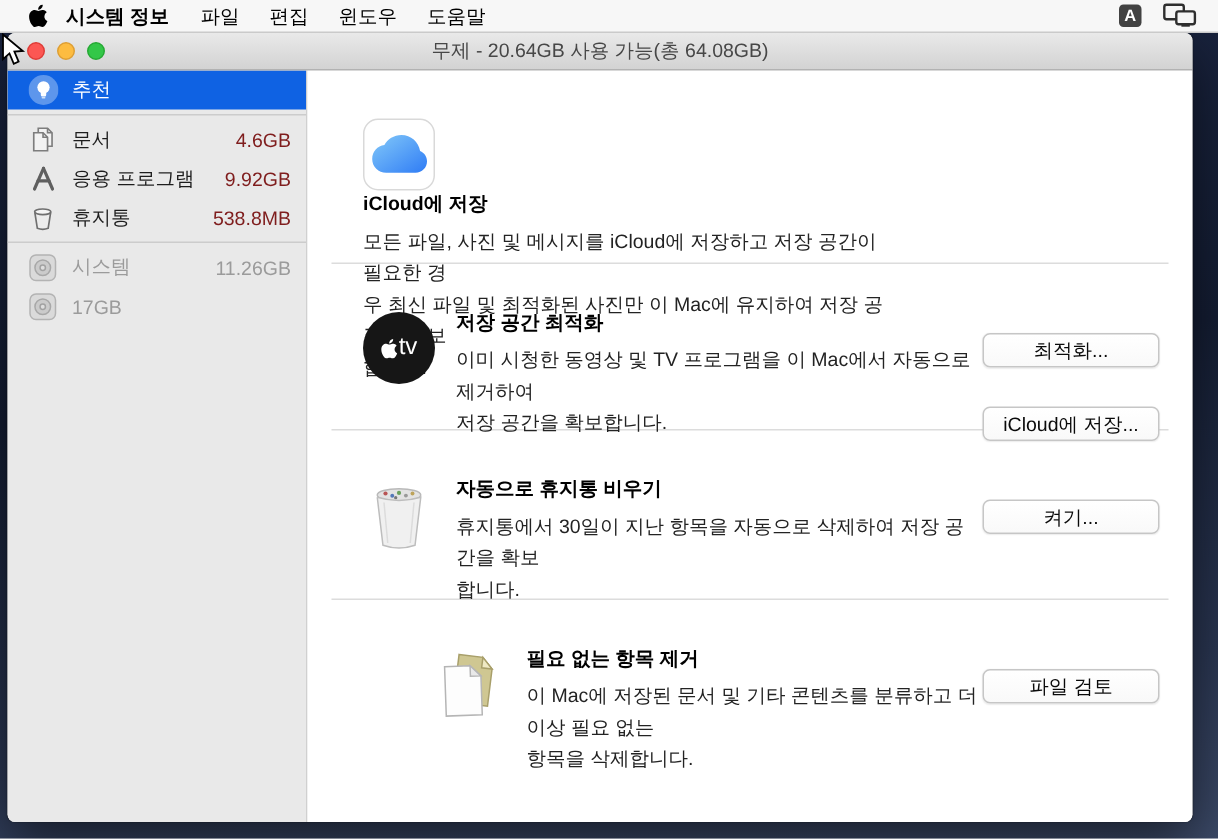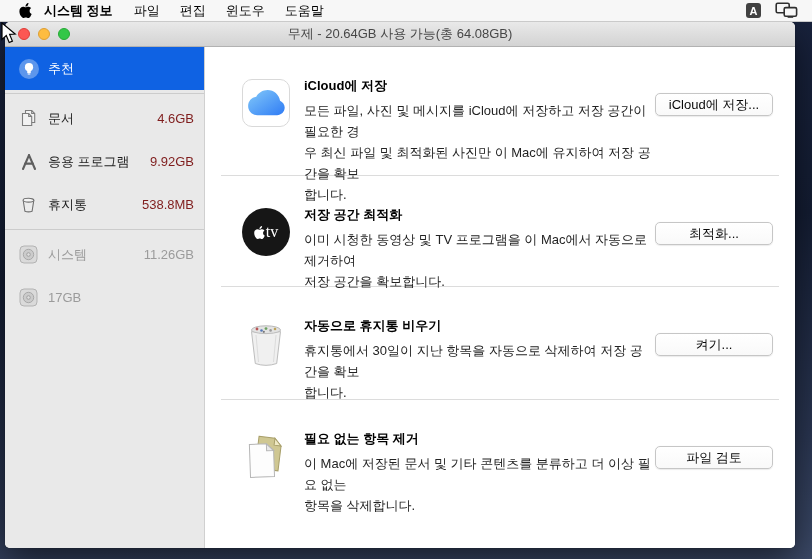--- a/index.html
+++ b/index.html
@@ -49,38 +49,38 @@
     position:absolute; left:0; right:0; text-align:center;
     color:#474747; font-size:13px; pointer-events:none;
   }
   .window-body { flex:1; display:flex; min-height:0; }
   
   .sidebar {
     width:200px; flex:0 0 200px; background:#e9e9e9;
     border-right:1px solid #d0d0d0; padding-top:0;
   }
   .side-row {
-    height:43px; display:flex; align-items:center;
+    height:26px; display:flex; align-items:center;
     padding:0 10px 0 13px; color:#1d1d1d;
   }
   .side-row .s-icon { width:21px; height:21px; margin-right:9px; display:flex; align-items:center; justify-content:center; flex:0 0 21px; }
   .side-row .s-label { flex:1; white-space:nowrap; }
   .side-row .s-value { color:#7f1d1d; }
   .side-row.selected { background:#0f62e3; color:#fff; }
   .side-row.disabled .s-label, .side-row.disabled .s-value { color:#9b9b9b; }
   .side-div { height:1px; background:#cccccc; margin:3px 0; }
   
   .content { flex:1; background:#fff; overflow:hidden; }
   .section { display:flex; align-items:flex-start; padding:30px 20px 0 37px; }
-  .section.h1 { height:128px; }
+  .section.h1 { height:128px;flex-direction:column; }
   .section.h2 { height:110px; }
   .section.h3 { height:112px; }
-  .section.h4 { height:151px; }
+  .section.h4 { height:151px;margin-left:47px; }
   .sec-divider { height:1px; background:#dcdcdc; margin:0 16px; }
-  .sec-icon { width:48px; height:48px; flex:0 0 48px; margin:2px 14px 0 0; position:relative;font-family:Liberation Serif, serif; }
+  .sec-icon { width:48px; height:48px; flex:0 0 48px; margin:2px 14px 0 0; position:relative; }
   .sec-text { width:352px; }
   .sec-title { font-weight:bold; color:#000; margin-bottom:5px; font-size:13px; }
   .sec-desc { white-space:pre-line; line-height:21px; color:#232323; font-size:13px; }
   .sec-btn-col { margin-left:auto; padding-right:2px; }
   .push-btn {
     margin-top:16px; min-width:118px; height:23px; padding:0 12px;
     background:linear-gradient(#ffffff,#f9f9f9);
     border:1px solid #c6c6c6; border-radius:5px;
     font-size:13px; color:#0a0a0a; font-family:inherit;
     box-shadow:0 .5px 1px rgba(0,0,0,.08);

